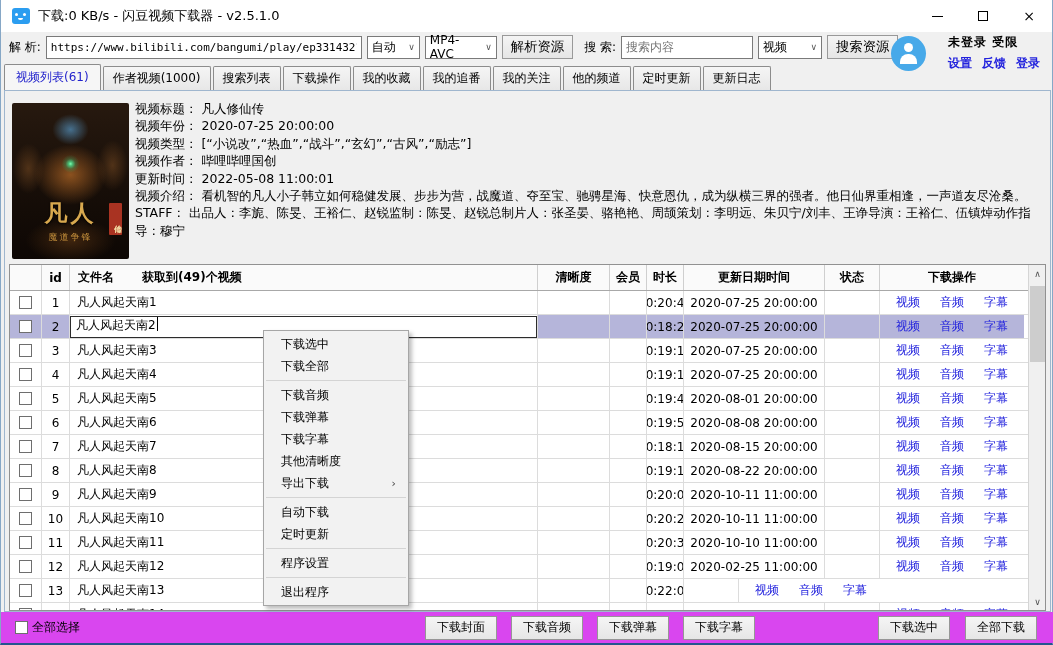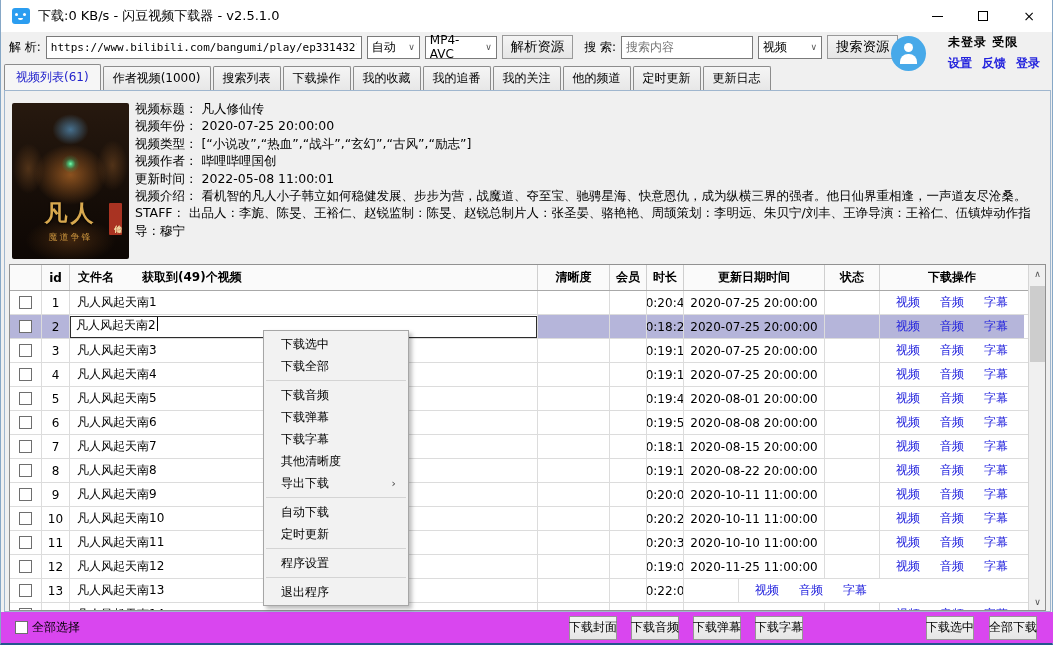--- a/index.html
+++ b/index.html
@@ -93,21 +93,21 @@
   
   .context-menu { position:absolute; left:262px; top:330px; width:146px; background:#f2f2f2; border:1px solid #a6a6a6; box-shadow:3px 3px 4px rgba(0,0,0,.25); padding:2px 0; z-index:50; }
   .menu-item { height:22px; display:flex; align-items:center; justify-content:space-between; padding:0 12px 0 17px; white-space:nowrap; }
   .menu-sep { height:1px; background:#d4d4d4; margin:3px 2px; }
   .submenu-arrow { color:#444; font-size:11px; }
 
   
   .bottombar { position:absolute; left:0; top:612px; width:1053px; height:31px; display:flex; align-items:center; background:#d946ef; }
   .select-all { display:flex; align-items:center; gap:4px; margin-left:14px; }
   .bb-spacer { flex:1; }
-  .bb-btn { width:48px; height:24px; background:linear-gradient(#f5f5f5,#e6e6e6); border:1px solid #969696; display:flex; align-items:center; justify-content:center; white-space:nowrap; flex:none; }
+  .bb-btn { width:72px; height:24px; background:linear-gradient(#f5f5f5,#e6e6e6); border:1px solid #969696; display:flex; align-items:center; justify-content:center; white-space:nowrap; flex:none; }
   .bb-gap14 { width:14px; flex:none; } .bb-gap123 { width:123px; flex:none; } .bb-gap15 { width:15px; flex:none; } .bb-end { width:17px; flex:none; }
 </style>
 </head>
 <body>
 
 <div class="app">
 
   <div class="titlebar">
     <span class="app-icon"></span>
     <span class="title-text">下载:0 KB/s - 闪豆视频下载器 - v2.5.1.0</span>
@@ -420,21 +420,21 @@
             <div class="td c-cb">
               <div class="checkbox"></div>
             </div>
             <div class="td c-id">12</div>
             <div class="td c-name name-c">凡人风起天南12</div>
             <div class="td c-qual"></div>
             <div class="td c-vip"></div>
             <div class="td c-dur">
               <span class="dur-span">00:19:09</span>
             </div>
-            <div class="td c-date">2020-11-25 11:00:00</div>
+            <div class="td c-date">2020-02-25 11:00:00</div>
             <div class="td c-status"></div>
             <div class="td c-ops" style="border-right: none;">
               <span class="oplink">视频</span>
               <span class="oplink">音频</span>
               <span class="oplink">字幕</span>
             </div>
           </div>
           <div class="trow">
             <div class="td c-cb">
               <div class="checkbox"></div>

